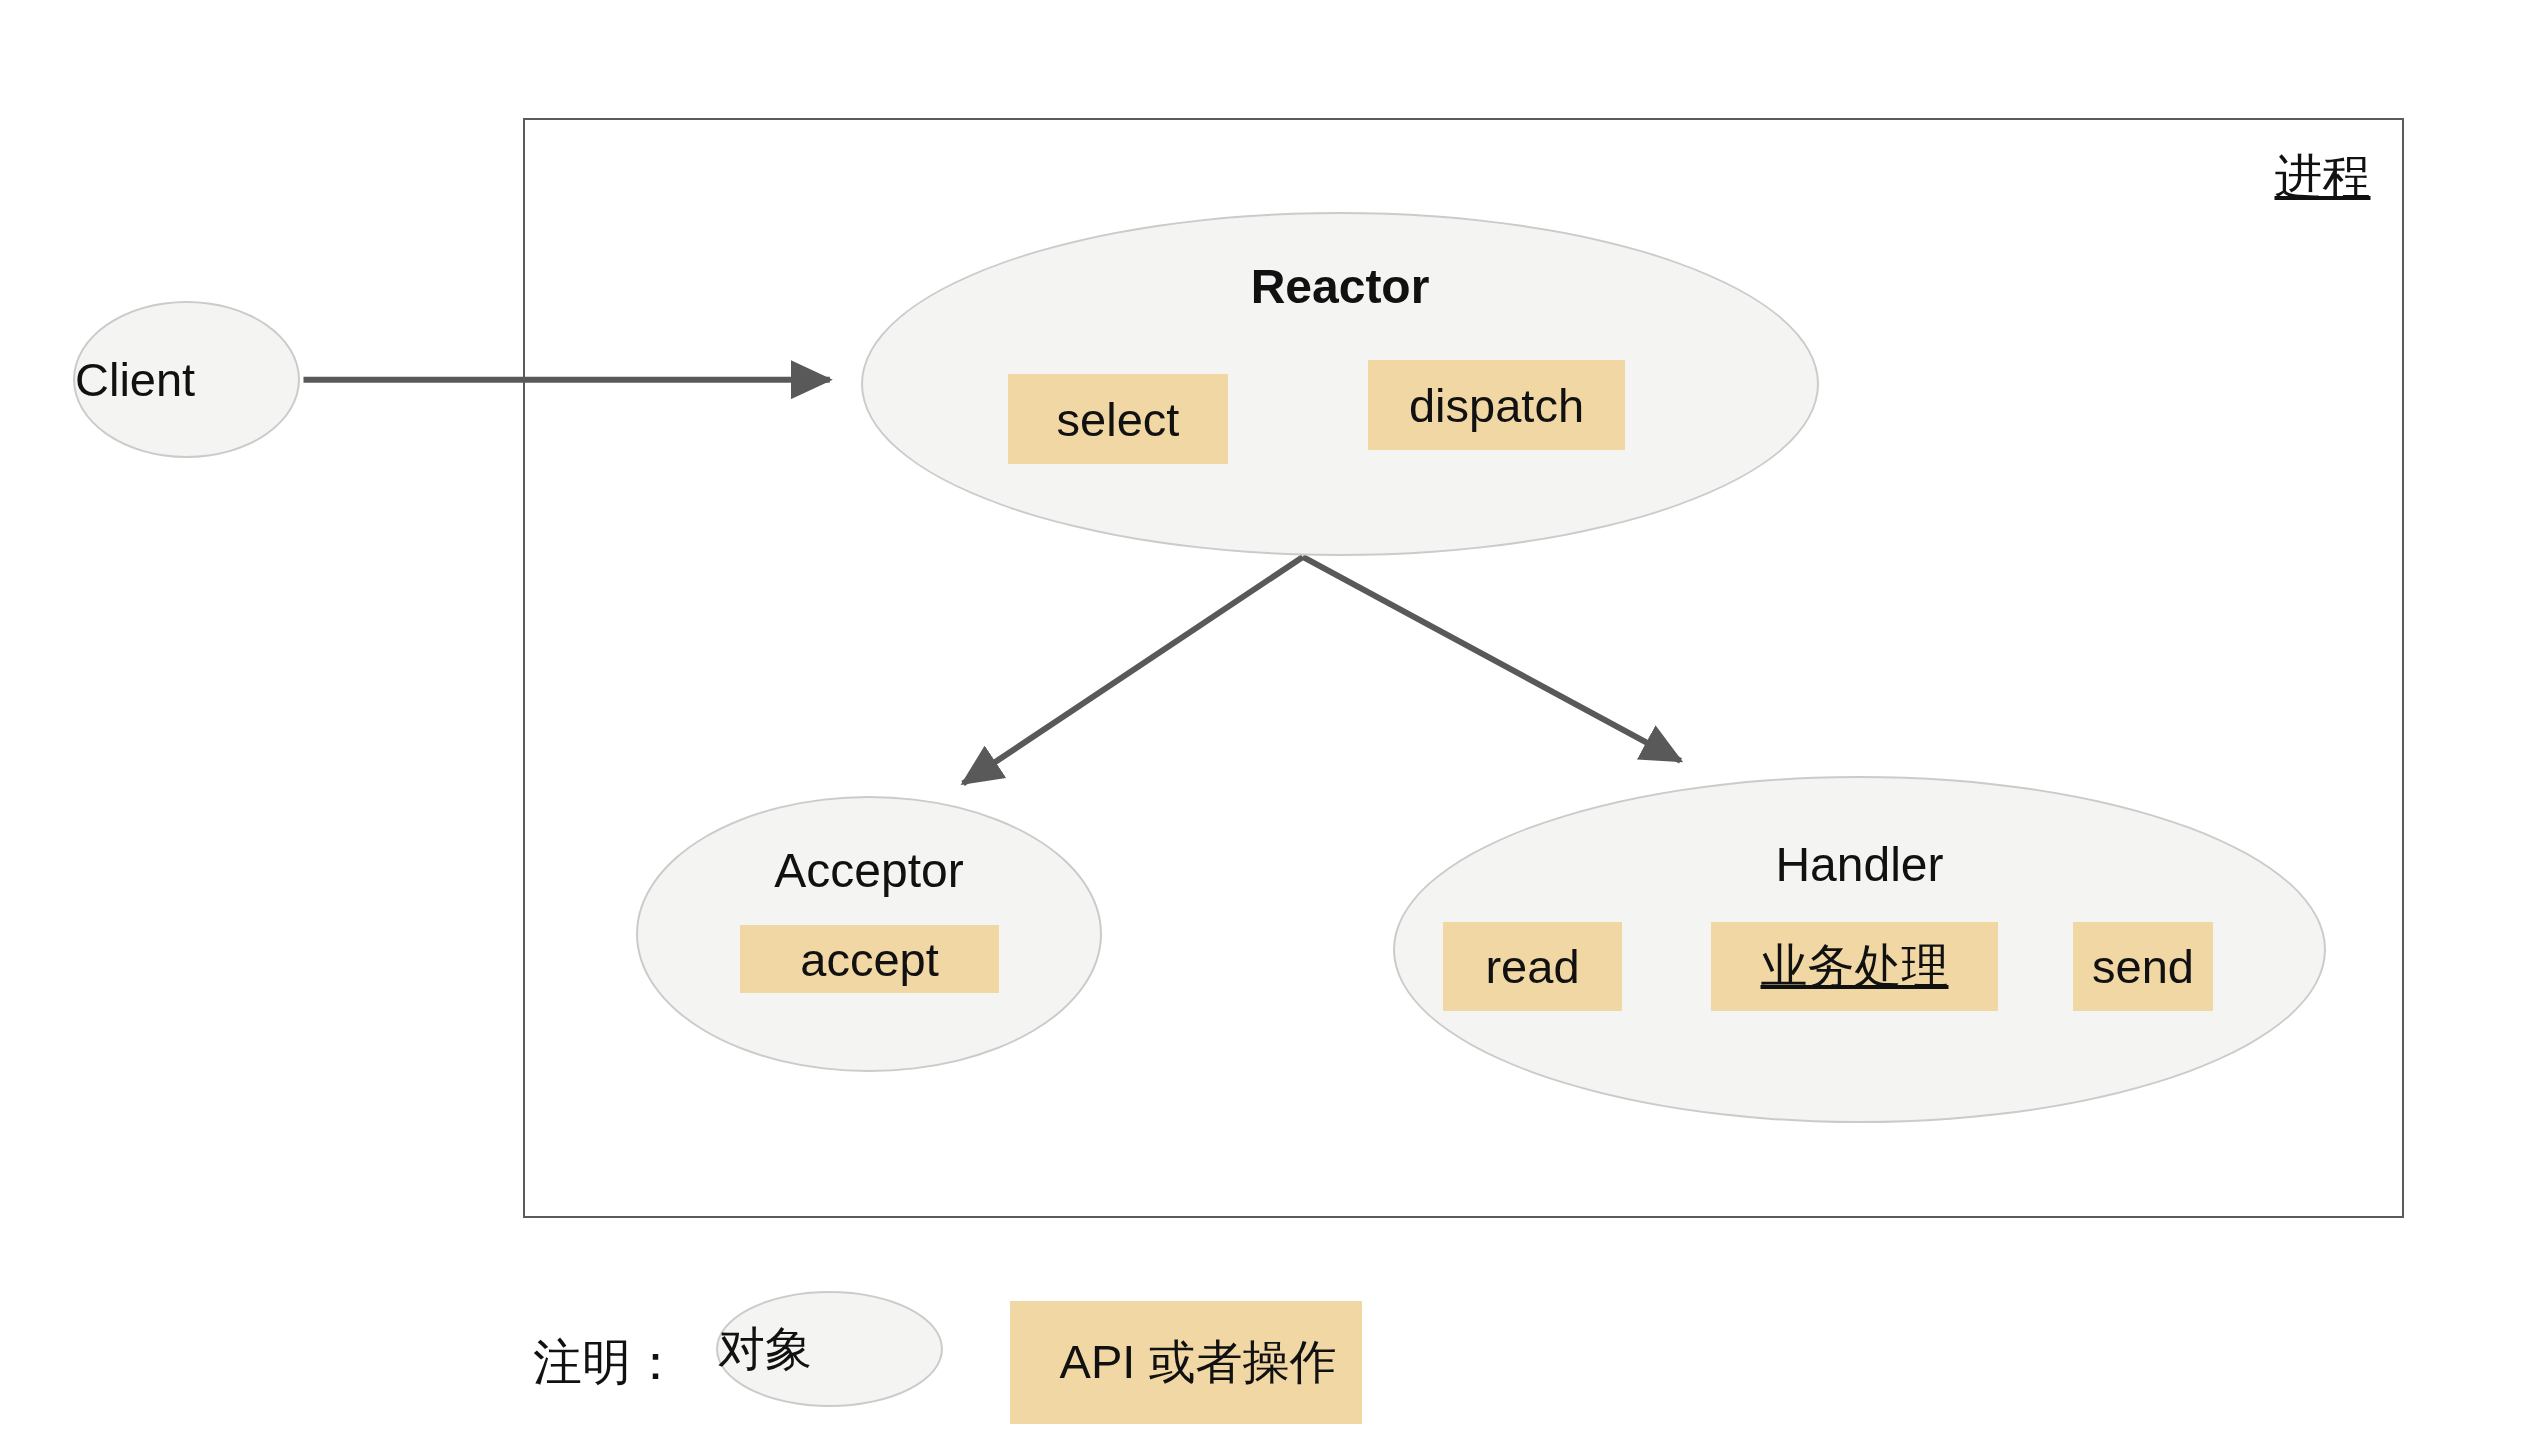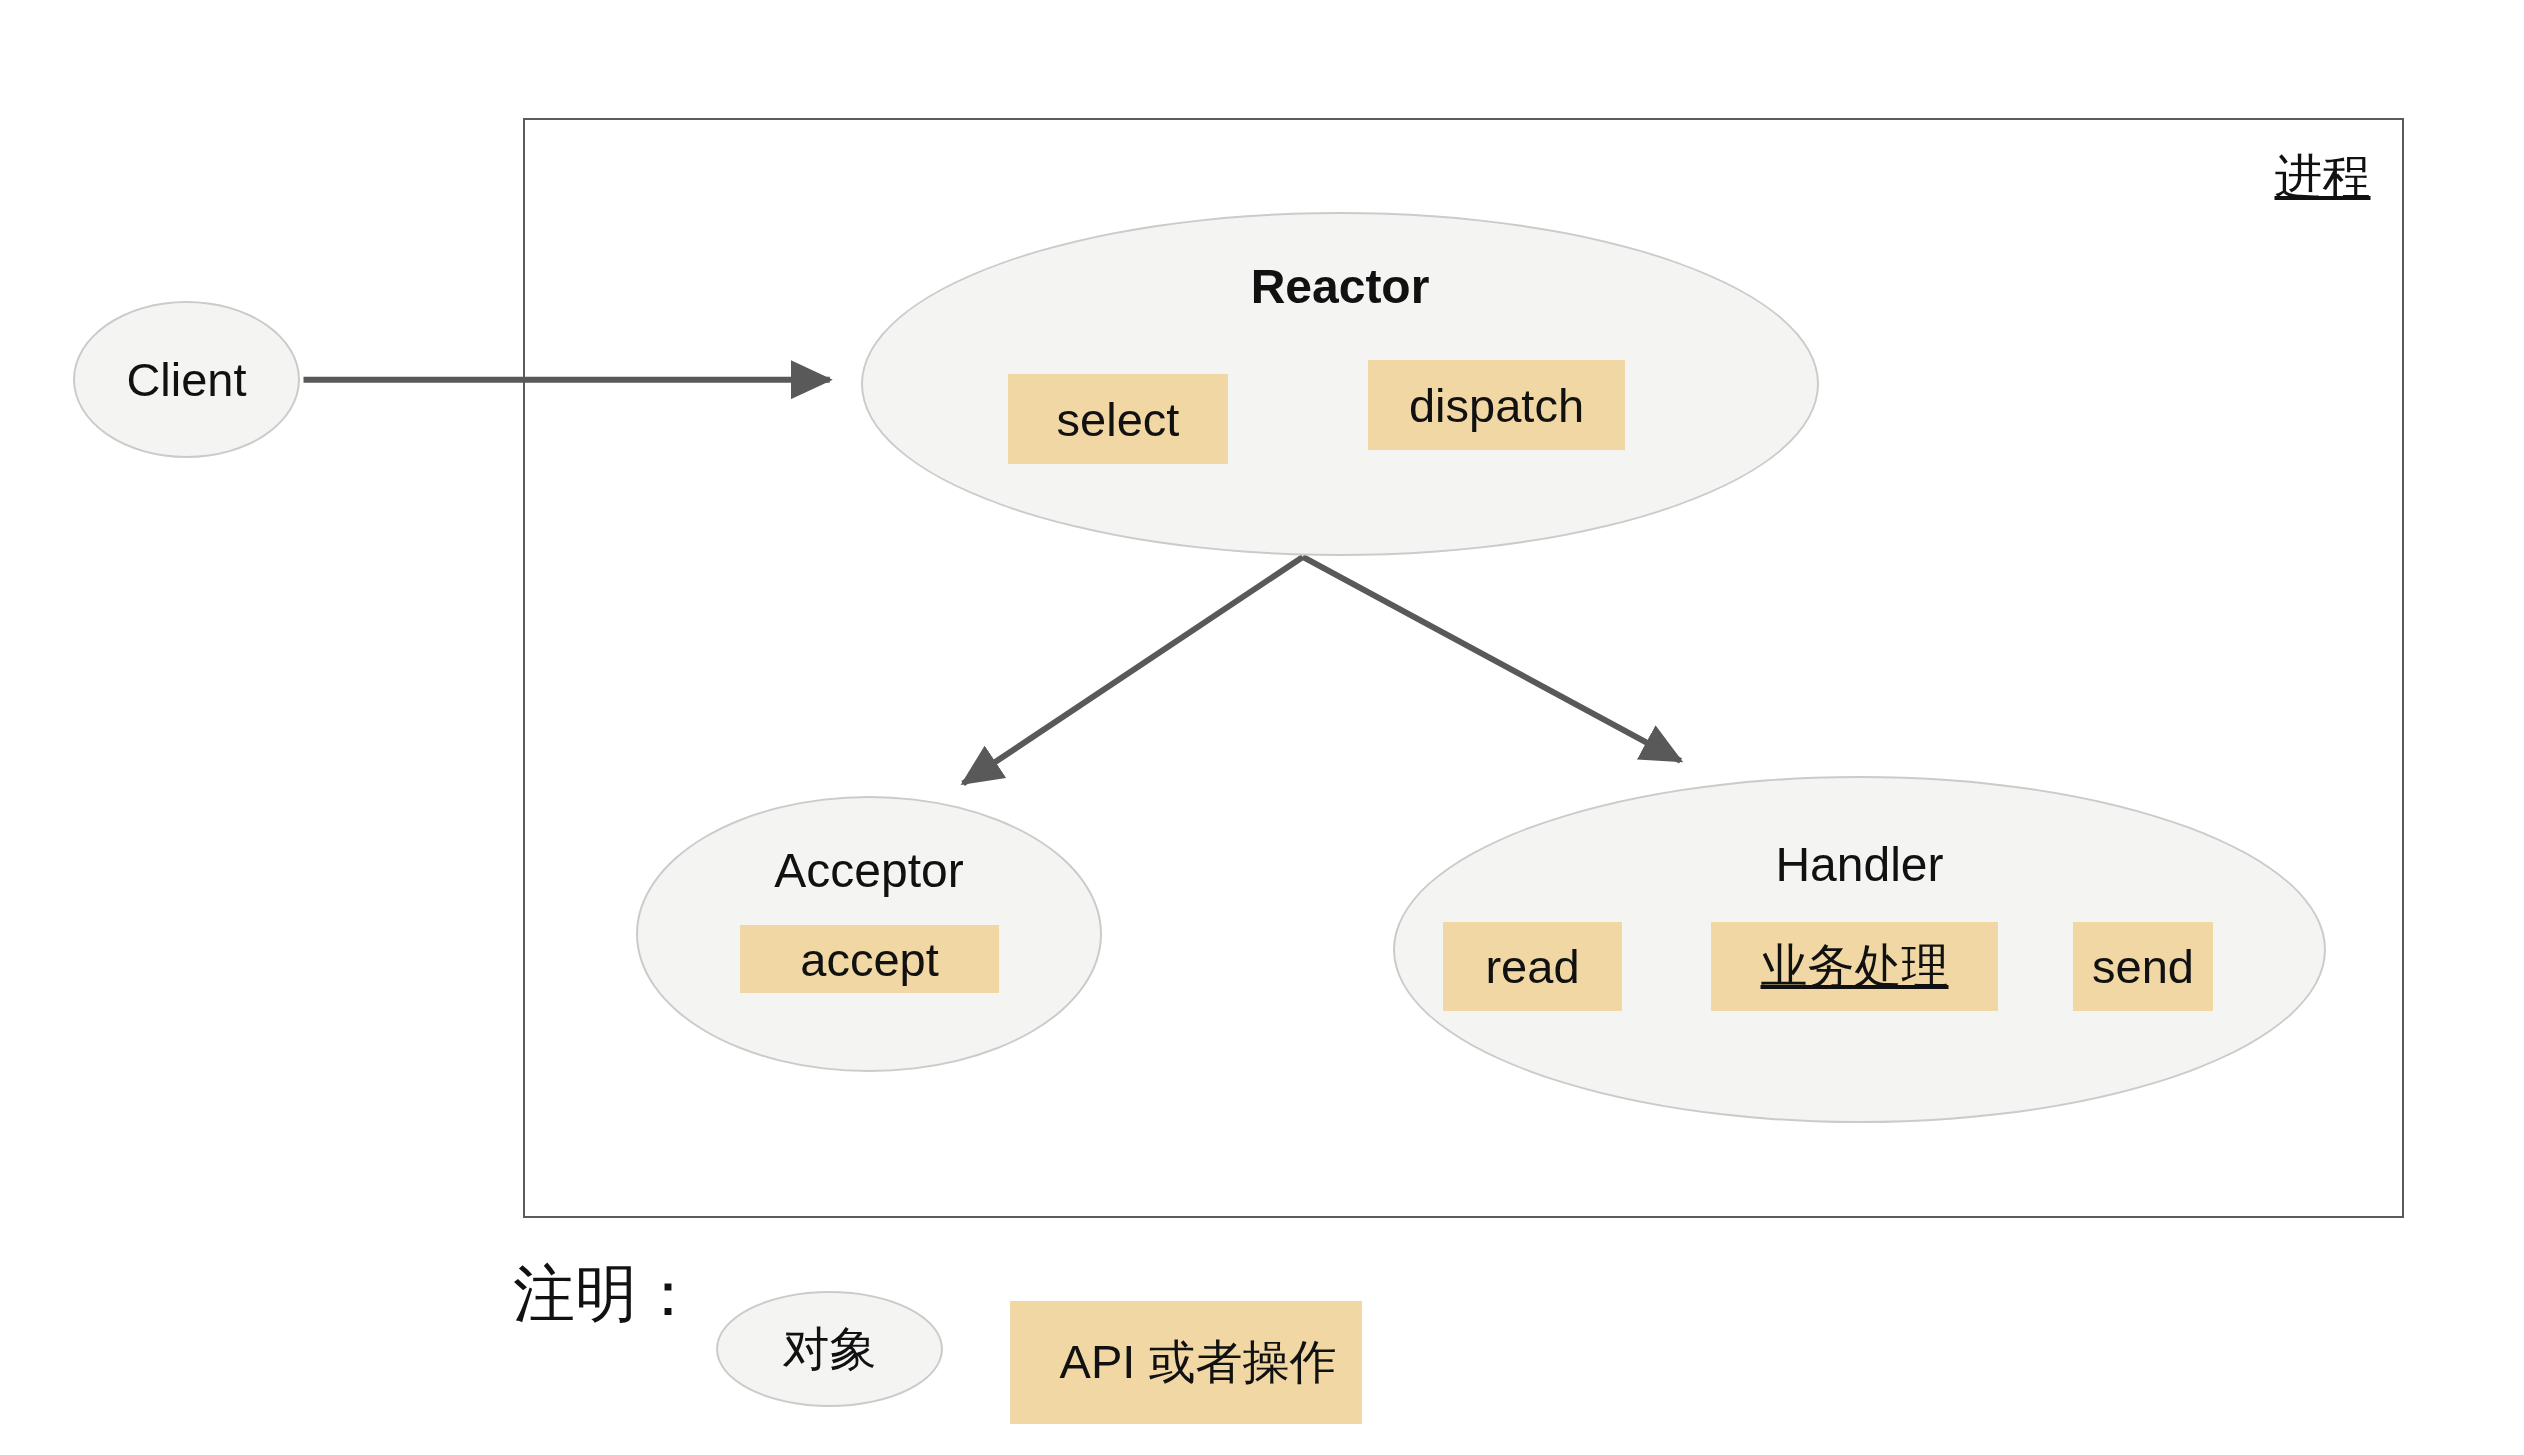--- a/index.html
+++ b/index.html
@@ -28,21 +28,21 @@
     background: transparent;
   }
   .process-label {
     left: 2239px; top: 150px; width: 167px; height: 53px;
     font-size: 48px; line-height: 53px; text-align: center; text-decoration: underline;
   }
   .ellipse {
     background: var(--ellipse_fill);
     border: 2.7px solid var(--ellipse_stroke);
     border-radius: 50%;
-    display: flex; align-items: center; justify-content: center;
+    display: flex; align-items: center; justify-content: flex-start;
   }
   .ellipse-client { left: 73px; top: 301px; width: 227px; height: 157px; font-size: 47px; }
   .ellipse-reactor  { left: 861px; top: 212px;  width: 958px; height: 344px; }
   .ellipse-acceptor { left: 636px;  top: 796px; width: 466px;  height: 276px; }
   .ellipse-handler  { left: 1393px; top: 776px; width: 933px; height: 347px; }
   .ellipse-legend   { left: 716px; top: 1291px; width: 227px;  height: 116px; font-size: 47px; }
   .node-title {
     text-align: center; font-size: 48px; line-height: 53px;
   }
   .title-reactor  { left: 861px; top: 260px;  width: 958px; font-weight: bold; }
@@ -53,22 +53,22 @@
     display: flex; align-items: center; justify-content: center;
     font-size: 47px;
   }
   .box-select   { left: 1008px; top: 374px;  width: 220px; height: 90px; }
   .box-dispatch { left: 1368px; top: 360px;  width: 257px; height: 90px; }
   .box-accept   { left: 740px; top: 925px; width: 259px; height: 68px; }
   .box-read     { left: 1443px; top: 922px; width: 179px; height: 89px; }
   .box-biz      { left: 1711px; top: 922px; width: 287px; height: 89px; text-decoration: underline; }
   .box-send     { left: 2073px; top: 922px; width: 140px; height: 89px; }
   .legend-caption {
-    left: 513px; top: 1270px; width: 187px; height: 48px;
-    font-size: 62px; line-height: 48px; text-align: left;
+    left: 513px; top: 1338px; width: 187px; height: 48px;
+    font-size: 49px; line-height: 48px; text-align: center;
   }
   .legend-api-box {
     left: 1010px; top: 1301px; width: 352px; height: 123px;
     background: var(--box_fill);
     display: flex; align-items: center; justify-content: center;
     font-size: 47px;
     padding-left: 24px;
   }
   .arrow-layer { left: 0; top: 0; width: 2525px; height: 1455px; pointer-events: none; }
   .arrow-big   { stroke: var(--arrow); stroke-width: 9px; }

